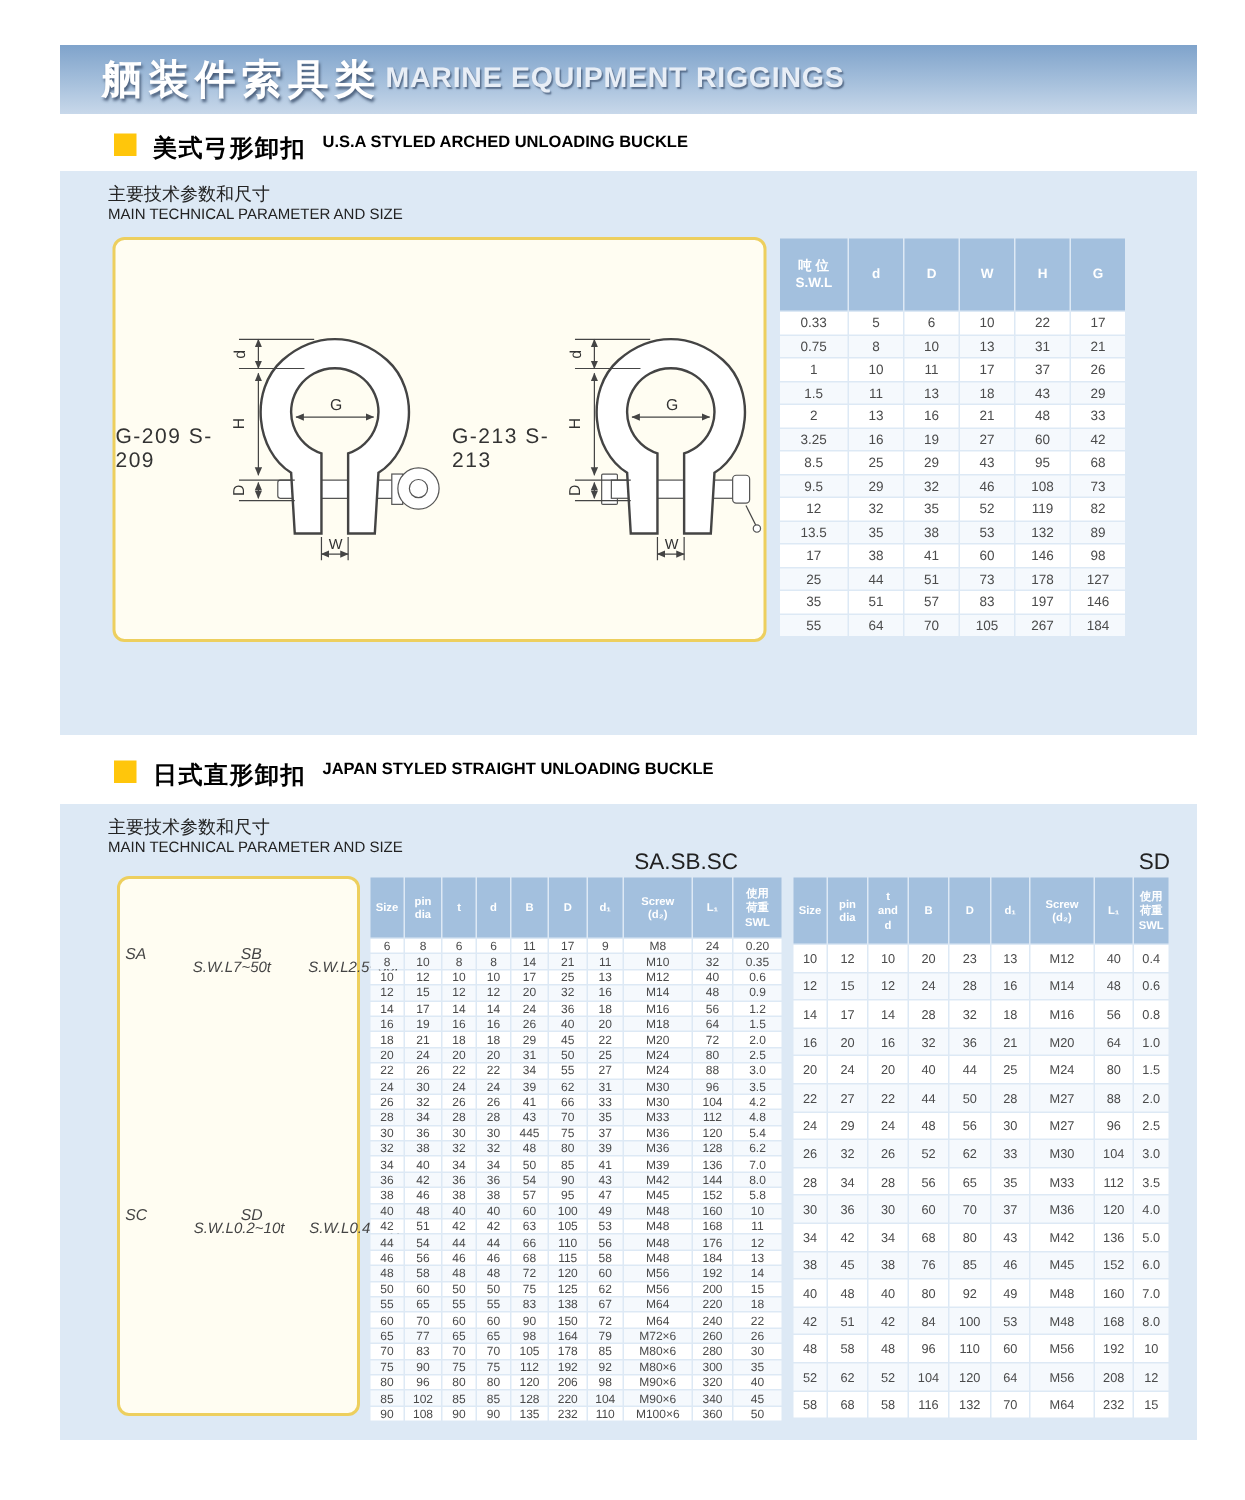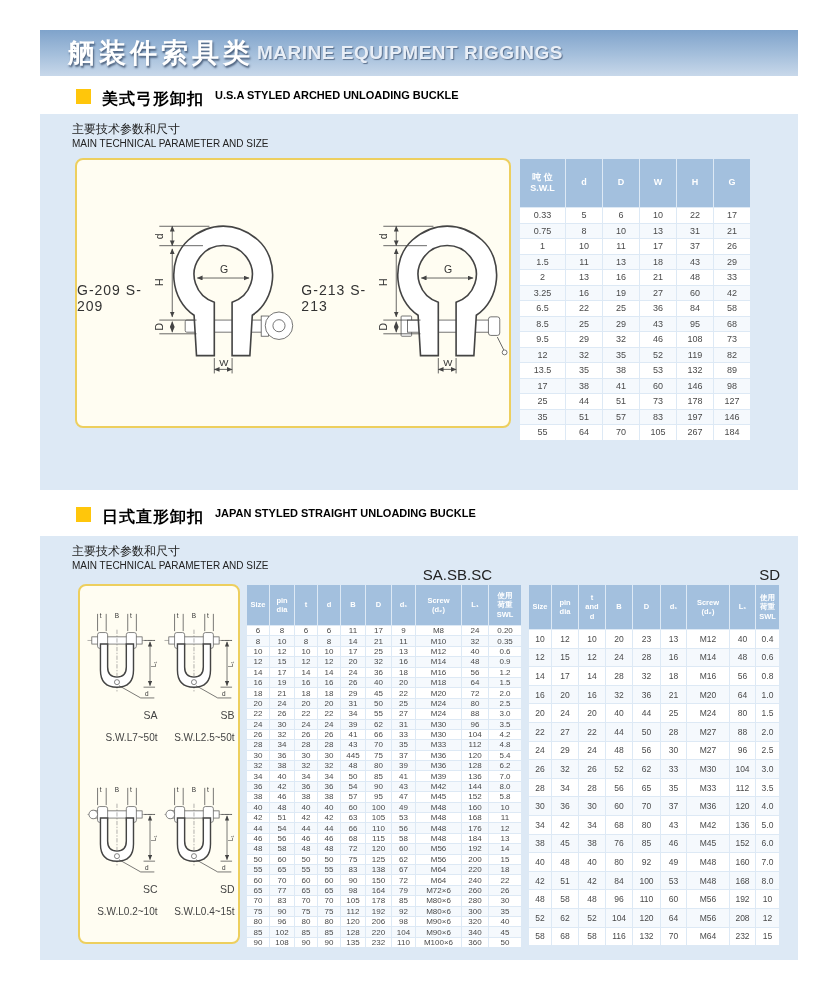--- a/index.html
+++ b/index.html
@@ -25,21 +25,21 @@
 
   .param-zh{position:absolute;font-size:12px;color:#222;}
   .param-en{position:absolute;font-size:10px;color:#222;text-align:center;}
 
   .diagram-box{position:absolute;background:#fffdf2;border:2px solid #eDCf5e;border-radius:8px;box-sizing:border-box;}
   #dbox1{left:75px;top:158px;width:436px;height:270px;display:flex;justify-content:space-around;padding-top:4px;}
   #dbox2{left:78px;top:584px;width:162px;height:360px;display:flex;flex-wrap:wrap;justify-content:space-around;align-content:space-around;padding:4px 2px;}
 
   .bow-fig{display:flex;flex-direction:row;align-items:center;}
   .model{font-size:14px;color:#333;letter-spacing:1px;margin:6px 0 0 0;}
-  .ushackle{display:flex;flex-direction:column;align-items:flex-end;width:74px;}
+  .ushackle{display:flex;flex-direction:row;align-items:flex-start;width:74px;font-style:italic;}
   .u-name{font-size:10.5px;color:#444;margin-top:1px;}
   .u-swl{font-size:10px;color:#444;margin-top:11px;white-space:nowrap;margin-left:31px;}
 
   .tbl-label{position:absolute;font-size:15px;color:#222;text-align:right;}
   #lbl-sabc{left:246px;top:566px;width:246px;}
   #lbl-sd{left:528px;top:566px;width:252px;}
 
   table{border-collapse:separate;border-spacing:1px;table-layout:fixed;position:absolute;}
   th{background:#a3c0de;color:#fff;font-weight:bold;white-space:pre-line;
      text-align:center;vertical-align:middle;line-height:1.25;padding:0;}
@@ -209,28 +209,20 @@
         <td>48</td>
         <td>33</td>
       </tr>
       <tr>
         <td>3.25</td>
         <td>16</td>
         <td>19</td>
         <td>27</td>
         <td>60</td>
         <td>42</td>
-      </tr>
-      <tr>
-        <td>6.5</td>
-        <td>22</td>
-        <td>25</td>
-        <td>36</td>
-        <td>84</td>
-        <td>58</td>
       </tr>
       <tr>
         <td>8.5</td>
         <td>25</td>
         <td>29</td>
         <td>43</td>
         <td>95</td>
         <td>68</td>
       </tr>
       <tr>

